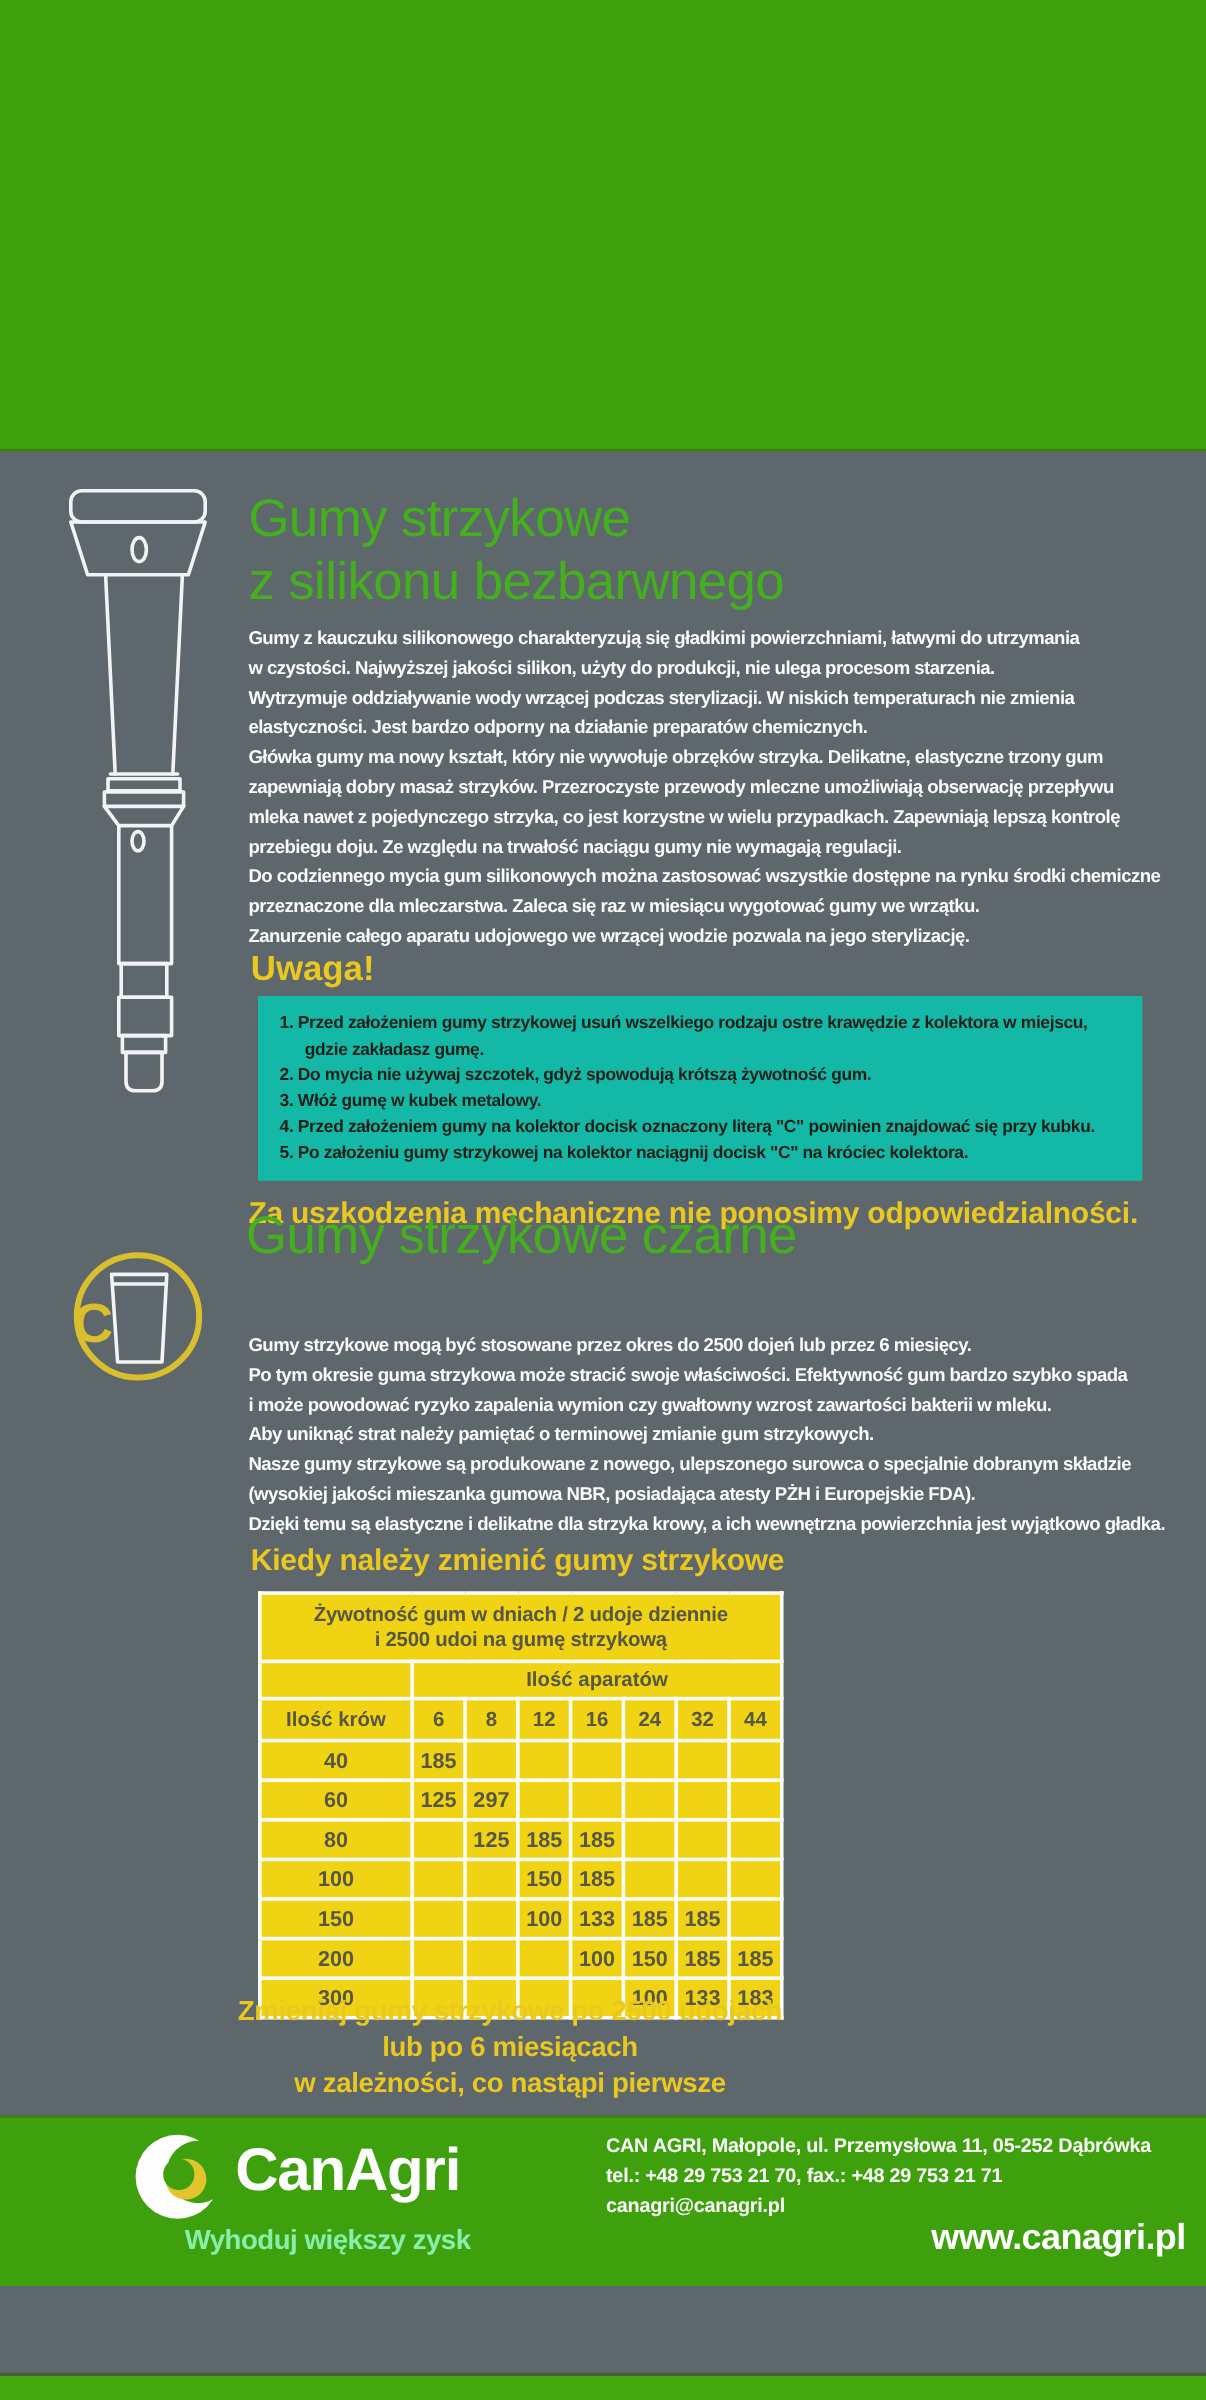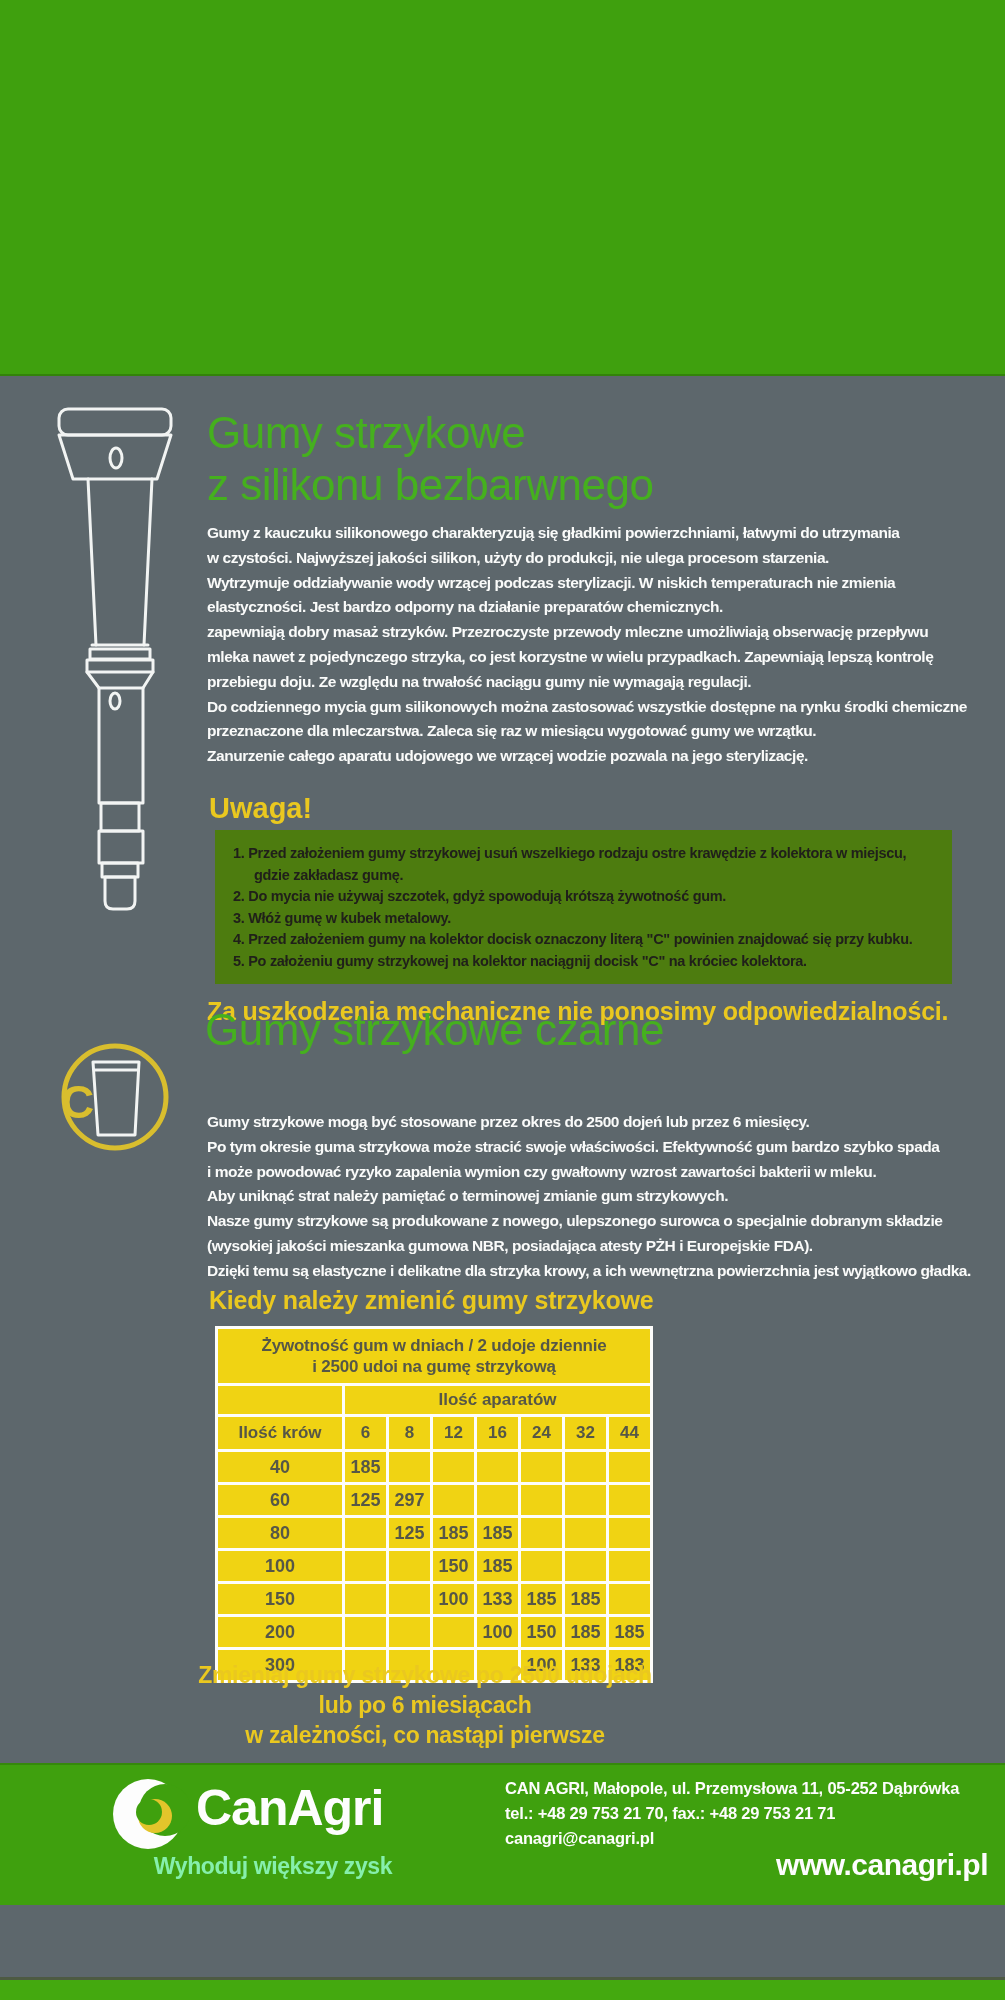--- a/index.html
+++ b/index.html
@@ -25,21 +25,21 @@
   .t-silicone{top:391px;left:207px;}
   .t-czarne{top:988px;left:205px;}
 
   
   .paragraph{color:#FAFBFA;font-size:15.5px;font-weight:700;line-height:24.8px;letter-spacing:-0.45px;}
   .paragraph .bodyline{white-space:nowrap;}
   .p-silicone{top:521px;left:207px;}
   .p-czarne{top:1110px;left:207px;}
 
   
-  .warnbox{top:830px;left:215px;width:737px;box-sizing:border-box;background:#4d7c0f;
+  .warnbox{top:830px;left:215px;width:737px;box-sizing:border-box;background:#14b8a6;
            padding:13px 18px 12px 18px;color:#20201a;}
   .warning-item{font-size:14.5px;font-weight:700;line-height:21.5px;letter-spacing:-0.3px;
                 white-space:pre-line;padding-left:21px;text-indent:-21px;}
 
   
   .tablewrap{top:1326px;left:215px;}
   table.life{border-collapse:collapse;table-layout:fixed;background:#404040;}
   table.life td{border:3px solid #FDFDFB;background:#F0D313;color:#565747;
                 text-align:center;vertical-align:middle;font-weight:700;}
   td.t-title{height:52px;font-size:17px;line-height:21px;letter-spacing:-0.2px;}
@@ -96,20 +96,21 @@
 <div class="abs big-title t-silicone">
   <div>Gumy strzykowe</div>
   <div>z silikonu bezbarwnego</div>
 </div>
 
 <div class="abs paragraph p-silicone">
   <div class="bodyline">Gumy z kauczuku silikonowego charakteryzują się gładkimi powierzchniami, łatwymi do utrzymania</div>
   <div class="bodyline">w czystości. Najwyższej jakości silikon, użyty do produkcji, nie ulega procesom starzenia.</div>
   <div class="bodyline">Wytrzymuje oddziaływanie wody wrzącej podczas sterylizacji. W niskich temperaturach nie zmienia</div>
   <div class="bodyline">elastyczności. Jest bardzo odporny na działanie preparatów chemicznych.</div>
+  <div class="bodyline">Główka gumy ma nowy kształt, który nie wywołuje obrzęków strzyka. Delikatne, elastyczne trzony gum</div>
   <div class="bodyline">zapewniają dobry masaż strzyków. Przezroczyste przewody mleczne umożliwiają obserwację przepływu</div>
   <div class="bodyline">mleka nawet z pojedynczego strzyka, co jest korzystne w wielu przypadkach. Zapewniają lepszą kontrolę</div>
   <div class="bodyline">przebiegu doju. Ze względu na trwałość naciągu gumy nie wymagają regulacji.</div>
   <div class="bodyline">Do codziennego mycia gum silikonowych można zastosować wszystkie dostępne na rynku środki chemiczne</div>
   <div class="bodyline">przeznaczone dla mleczarstwa. Zaleca się raz w miesiącu wygotować gumy we wrzątku.</div>
   <div class="bodyline">Zanurzenie całego aparatu udojowego we wrzącej wodzie pozwala na jego sterylizację.</div>
 </div>
 
 <div class="abs yellow-h h-uwaga">Uwaga!</div>
 

